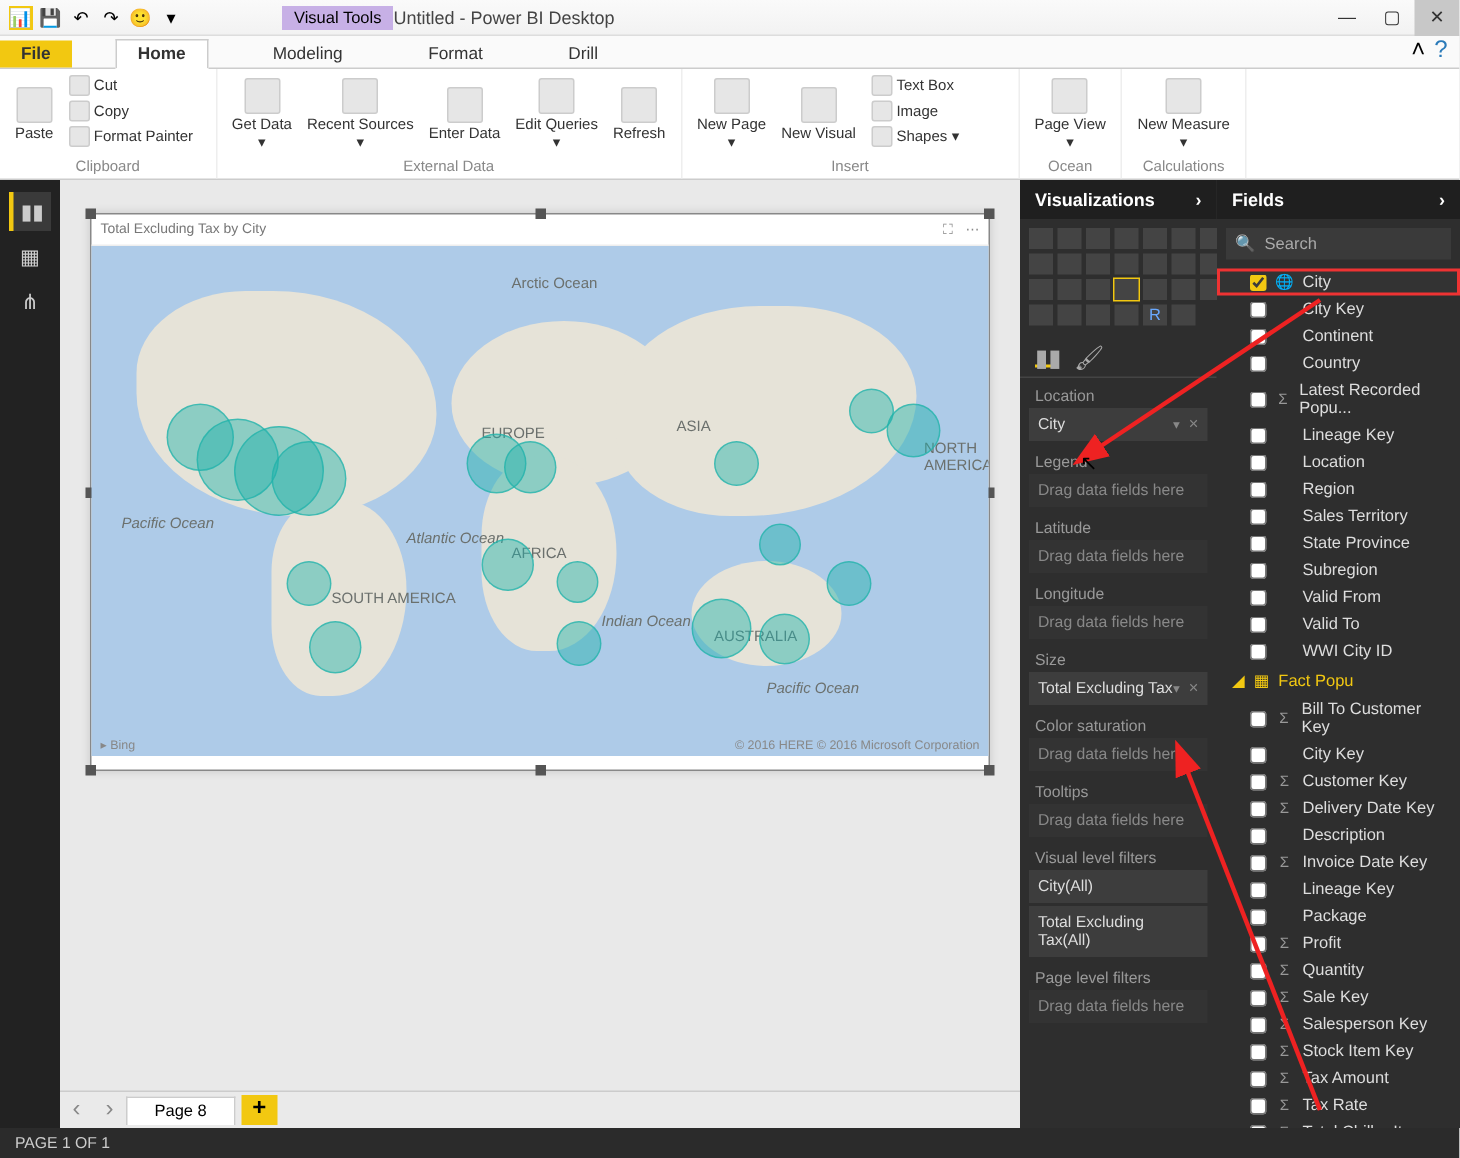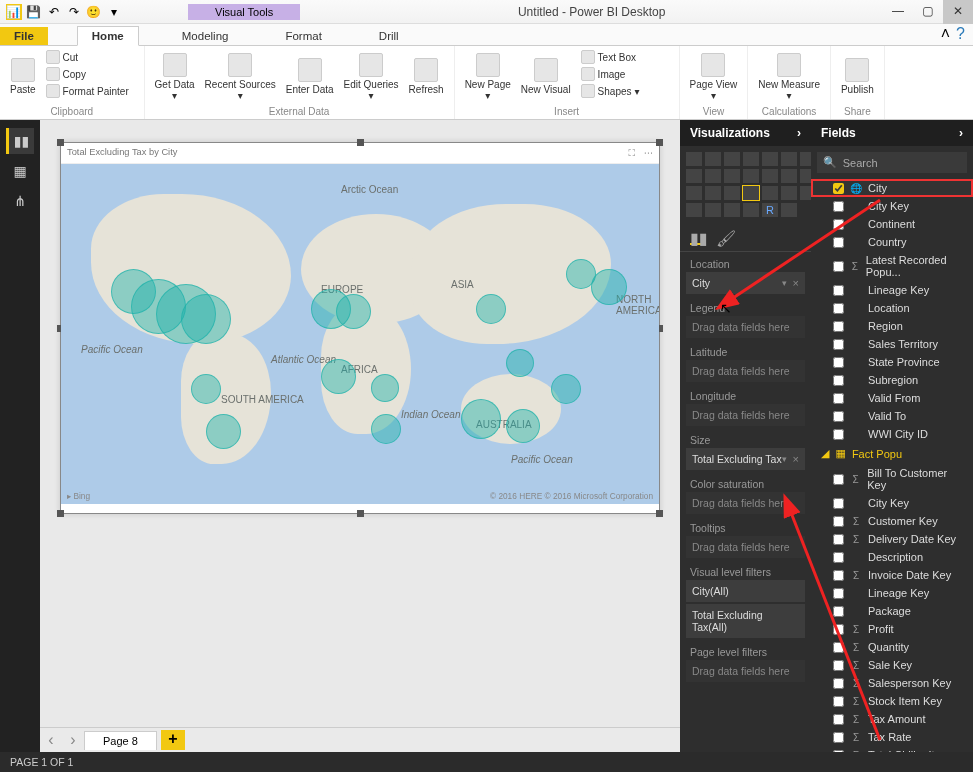--- a/index.html
+++ b/index.html
@@ -2,22 +2,22 @@
 <html><head>
 <meta charset="utf-8">
 <style>
 * { box-sizing: border-box; margin: 0; padding: 0; font-family: "Segoe UI", Tahoma, sans-serif; }
 body { width: 973px; height: 772px; background: #f0f0f0; overflow: hidden; position: relative; }
 
 
 .titlebar { height: 24px; background: linear-gradient(#fafafa,#f2f2f2); display:flex; align-items:center; border-bottom:1px solid #ddd; }
 .qa { display:flex; gap:4px; padding:0 6px; }
 .qa span { width:16px; height:16px; font-size:12px; text-align:center; line-height:16px; cursor:pointer; }
-.visualtools { background:#c7b0e6; padding:2px 27px; font-size:11px; margin-left:60px; }
-.title { flex:1; text-align:center; font-size:12px; color:#444; }
+.visualtools { background:#c7b0e6; padding:2px 8px; font-size:11px; margin-left:60px; }
+.title { flex:1; font-size:12px; color:#444; }
 .winbtns { display:flex; }
 .winbtns div { width:30px; height:24px; text-align:center; line-height:22px; font-size:12px; color:#333; }
 .winbtns .close { background:#c8c8c8; }
 
 
 .ribtabs { height:22px; background:#fafafa; display:flex; align-items:flex-end; border-bottom:1px solid #ccc;gap:29px; }
 .ribtab { padding:3px 14px; font-size:11.5px; color:#333; cursor:pointer; }
 .ribtab.file { background:#f2c811; font-weight:bold; }
 .ribtab.active { background:#fff; border:1px solid #ccc; border-bottom:1px solid #fff; margin-bottom:-1px;font-weight:bold; }
 .helpbar { margin-left:auto; padding:2px 8px; display:flex; gap:6px; }
@@ -202,40 +202,31 @@
     <div class="grouplabel">Insert</div>
   </div>
   <div class="ribgroup">
     <div class="row">
         <div class="ribitem">
           <div class="ribicon"></div>
           <span>Page View</span>
           <span>▾</span>
         </div>
       </div>
-    <div class="grouplabel">View</div>
+    <div class="grouplabel">Ocean</div>
   </div>
   <div class="ribgroup">
     <div class="row">
         <div class="ribitem">
           <div class="ribicon"></div>
           <span>New Measure</span>
           <span>▾</span>
         </div>
       </div>
     <div class="grouplabel">Calculations</div>
-  </div>
-  <div class="ribgroup">
-    <div class="row">
-        <div class="ribitem">
-          <div class="ribicon"></div>
-          <span>Publish</span>
-        </div>
-      </div>
-    <div class="grouplabel">Share</div>
   </div>
 </div>
 
 <div class="main">
 
   <div class="leftrail">
     <div class="active">▮▮</div>
     <div>▦</div>
     <div>⋔</div>
   </div>

